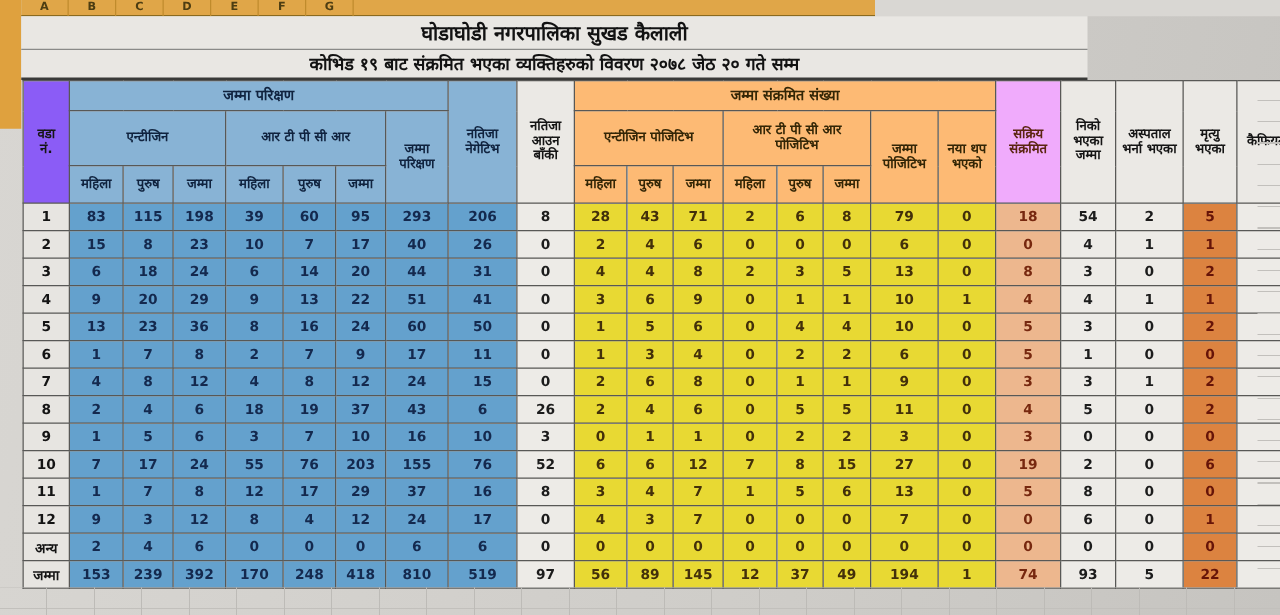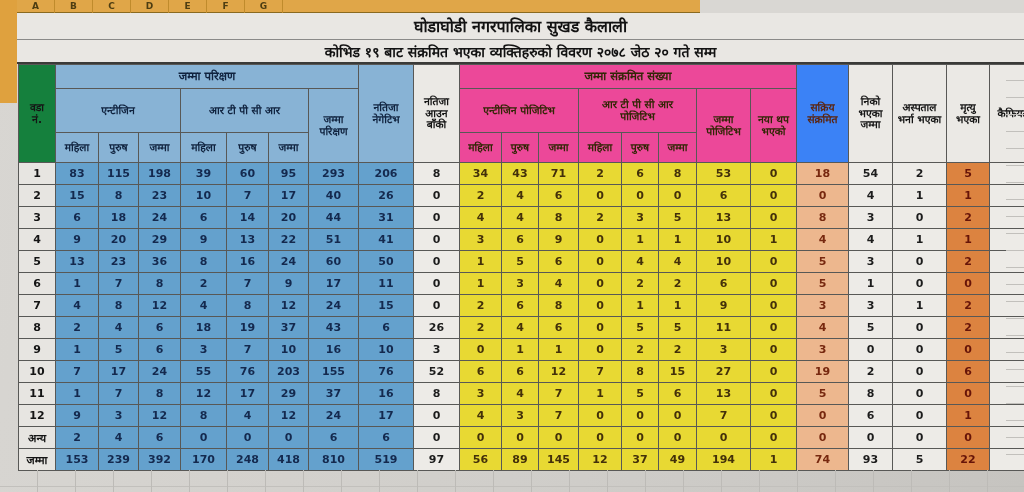--- a/index.html
+++ b/index.html
@@ -10,44 +10,44 @@
   
   .letters { position:absolute; left:17px; top:0; width:683px; height:13px; display:flex;
              background:#e0a648; border-bottom:1px solid #8a6a1f; }
   .letter-cell { width:38px; height:13px; border-right:1px solid #c08b2c; font-size:9px;
                  font-weight:700; color:#4d3d12; text-align:center; line-height:12px; }
   .letter-fill { flex:1; }
   .top-right-strip { position:absolute; left:700px; top:0; width:324px; height:13px; background:#d9d7d3; }
   .left-strip { position:absolute; left:0; top:0; width:17px; height:103px; background:#dfa13e; }
 
   
-  .title-bar { position:absolute; left:17px; width:1007px; background:#e9e7e3; text-align:center;
+  .title-bar { position:absolute; left:17px; width:853px; background:#e9e7e3; text-align:center;
                color:#121212; font-weight:700; overflow:hidden; }
   .title-1 { top:13px; height:27px; font-size:16px; line-height:27px; border-bottom:1px solid #8a8a88; }
   .title-2 { top:40px; height:24px; font-size:14px; line-height:24px;
              border-bottom:2px solid #3a3a38; }
 
   
   table.main { position:absolute; left:18px; top:64px; width:988px; border-collapse:collapse;
                table-layout:fixed; background:#e9e7e3; border:1.5px solid #3f3f3d; }
   td,th { border:1px solid #58585六; border:1px solid #585856; overflow:hidden; text-align:center;
           vertical-align:middle; padding:0 1px; }
   th { font-size:10.5px; font-weight:700; white-space:pre-line; line-height:1.12; color:#151515;text-align:center; }
   th.h-group { font-size:11.5px; }
   td { font-size:11px; font-weight:700; }
   thead tr:nth-child(1) { height:24px; }
   thead tr:nth-child(2) { height:44px; }
   thead tr:nth-child(3) { height:30px; }
   tbody tr { height:22px; }
 
   .h-blue  { background:#88b3d5; color:#10233f; }
-  .h-yellow{ background:#ec4899; color:#332606; }
-  .h-peach { background:#3b82f6; color:#5b2510; }
+  .h-yellow{ background:#fdba74; color:#332606; }
+  .h-peach { background:#f0abfc; color:#5b2510; }
   .h-plain { background:#ebe9e5; }
-  .h-ward  { background:#15803d;margin-top:33px; }
+  .h-ward  { background:#8b5cf6;margin-top:33px; }
   .c-blue  { background:#64a1cd; color:#14294e; }
   .c-yellow{ background:#e8d933; color:#43300a; }
   .c-peach { background:#edb78e; color:#77280f; }
   .c-orange{ background:#dc8340; color:#661408; }
   .c-plain { background:#edebe7; color:#1c1c1c; }
   .c-ward  { background:#e7e5e1; color:#141414; }
 
   
   .grid-bg { background-image:
       repeating-linear-gradient(to right, transparent 0 37px, #bdbbb7 37px 38px),
@@ -158,27 +158,27 @@
           <td class="c-ward">1</td>
           <td class="c-blue">83</td>
           <td class="c-blue">115</td>
           <td class="c-blue">198</td>
           <td class="c-blue">39</td>
           <td class="c-blue">60</td>
           <td class="c-blue">95</td>
           <td class="c-blue">293</td>
           <td class="c-blue">206</td>
           <td class="c-plain">8</td>
-          <td class="c-yellow">34</td>
+          <td class="c-yellow">28</td>
           <td class="c-yellow">43</td>
           <td class="c-yellow">71</td>
           <td class="c-yellow">2</td>
           <td class="c-yellow">6</td>
           <td class="c-yellow">8</td>
-          <td class="c-yellow">53</td>
+          <td class="c-yellow">79</td>
           <td class="c-yellow">0</td>
           <td class="c-peach">18</td>
           <td class="c-plain">54</td>
           <td class="c-plain">2</td>
           <td class="c-orange">5</td>
           <td class="c-plain"></td>
         </tr>
         <tr>
           <td class="c-ward">2</td>
           <td class="c-blue">15</td>

